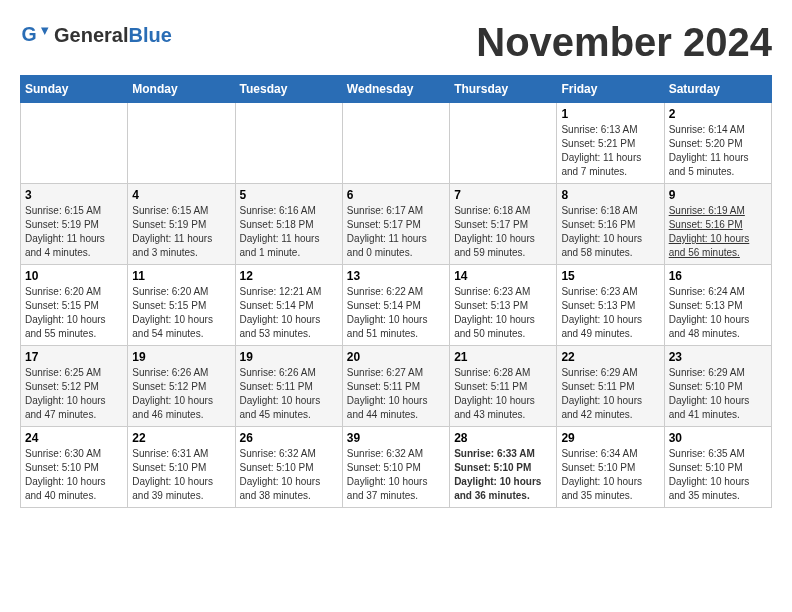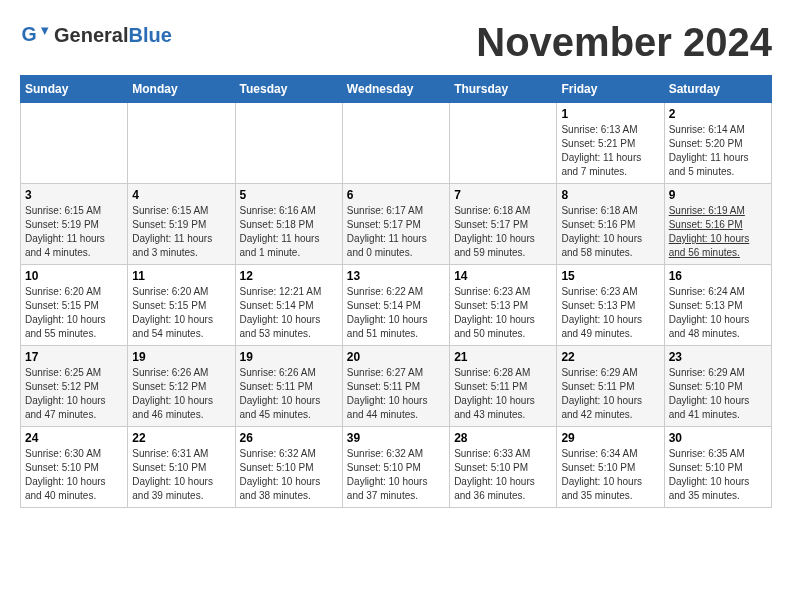--- a/index.html
+++ b/index.html
@@ -288,21 +288,21 @@
 Daylight: 10 hours and 38 minutes.</div>
         </td>
         <td>
           <div class="day-number">39</div>
           <div class="day-info" style="white-space: pre-line;">Sunrise: 6:32 AM
 Sunset: 5:10 PM
 Daylight: 10 hours and 37 minutes.</div>
         </td>
         <td>
           <div class="day-number">28</div>
-          <div class="day-info" style="white-space: pre-line;">Sunrise: 6:33 AM
+          <div class="day-info" style="white-space: pre-line; font-weight: bold;">Sunrise: 6:33 AM
 Sunset: 5:10 PM
 Daylight: 10 hours and 36 minutes.</div>
         </td>
         <td>
           <div class="day-number">29</div>
           <div class="day-info" style="white-space: pre-line;">Sunrise: 6:34 AM
 Sunset: 5:10 PM
 Daylight: 10 hours and 35 minutes.</div>
         </td>
         <td>

